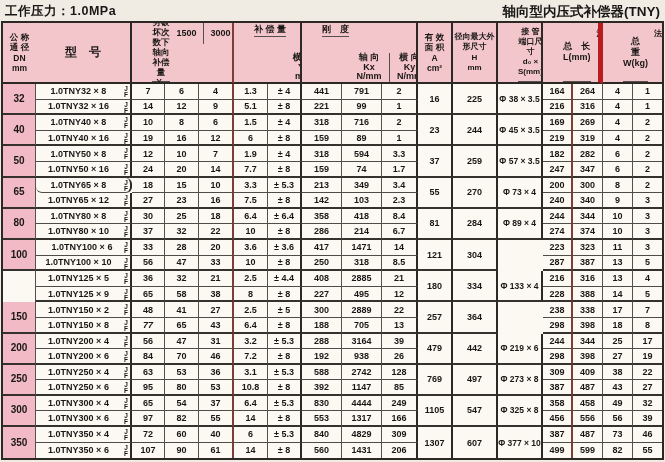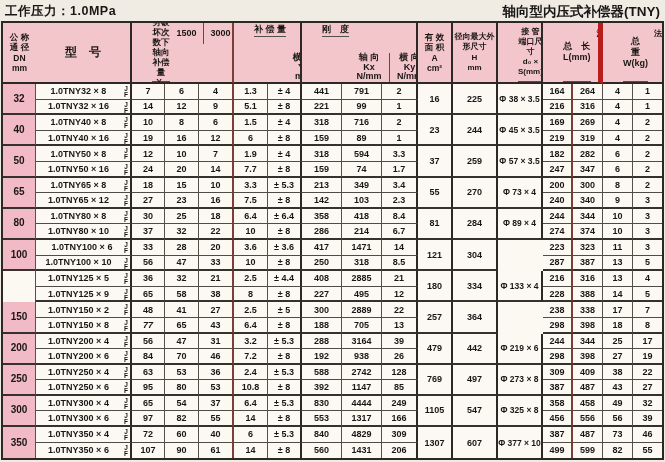--- a/index.html
+++ b/index.html
@@ -292,21 +292,21 @@
     <div class="cell hb2" style="grid-area: 7 / 9;">74</div>
     <div class="cell vr2 hb2" style="grid-area: 7 / 10;">1.7</div>
     <div class="cell vred hb2" style="grid-area: 7 / 14;">247</div>
     <div class="cell hb2" style="grid-area: 7 / 15;">347</div>
     <div class="cell hb2" style="grid-area: 7 / 16;">6</div>
     <div class="cell noR hb2" style="grid-area: 7 / 17;">2</div>
     <div class="cell vr2 hb2" style="grid-area: 6 / 11 / span 2;">37</div>
     <div class="cell vr2 hb2" style="grid-area: 6 / 12 / span 2;">259</div>
     <div class="cell vr2 pipecell hb2" style="grid-area: 6 / 13 / span 2;">Φ 57 × 3.5</div>
     <div class="cell dncell hb2" style="grid-area: 8 / 1 / span 2;">65</div>
-    <div class="cell mcell vr2" style="grid-area: 8 / 2;">
+    <div class="cell mcell vr2" style="grid-area: 8 / 2; border-radius: 6px;">
       <span>1.0TNY65 × 8</span>
       <span class="jf">
         <i>J</i>
         <i>F</i>
       </span>
     </div>
     <div class="cell" style="grid-area: 8 / 3;">18</div>
     <div class="cell" style="grid-area: 8 / 4;">15</div>
     <div class="cell vred" style="grid-area: 8 / 5;">10</div>
     <div class="cell" style="grid-area: 8 / 6;">3.3</div>
@@ -552,21 +552,21 @@
     <div class="cell mcell vr2" style="grid-area: 20 / 2;">
       <span>1.0TNY250 × 4</span>
       <span class="jf">
         <i>J</i>
         <i>F</i>
       </span>
     </div>
     <div class="cell" style="grid-area: 20 / 3;">63</div>
     <div class="cell" style="grid-area: 20 / 4;">53</div>
     <div class="cell vred" style="grid-area: 20 / 5;">36</div>
-    <div class="cell" style="grid-area: 20 / 6;">2.4</div>
+    <div class="cell" style="grid-area: 20 / 6;">3.1</div>
     <div class="cell vr2" style="grid-area: 20 / 7;">± 5.3</div>
     <div class="cell" style="grid-area: 20 / 8;">588</div>
     <div class="cell" style="grid-area: 20 / 9;">2742</div>
     <div class="cell vr2" style="grid-area: 20 / 10;">128</div>
     <div class="cell vred" style="grid-area: 20 / 14;">309</div>
     <div class="cell" style="grid-area: 20 / 15;">409</div>
     <div class="cell" style="grid-area: 20 / 16;">38</div>
     <div class="cell noR" style="grid-area: 20 / 17;">22</div>
     <div class="cell mcell vr2 hb2" style="grid-area: 21 / 2;">
       <span>1.0TNY250 × 6</span>

